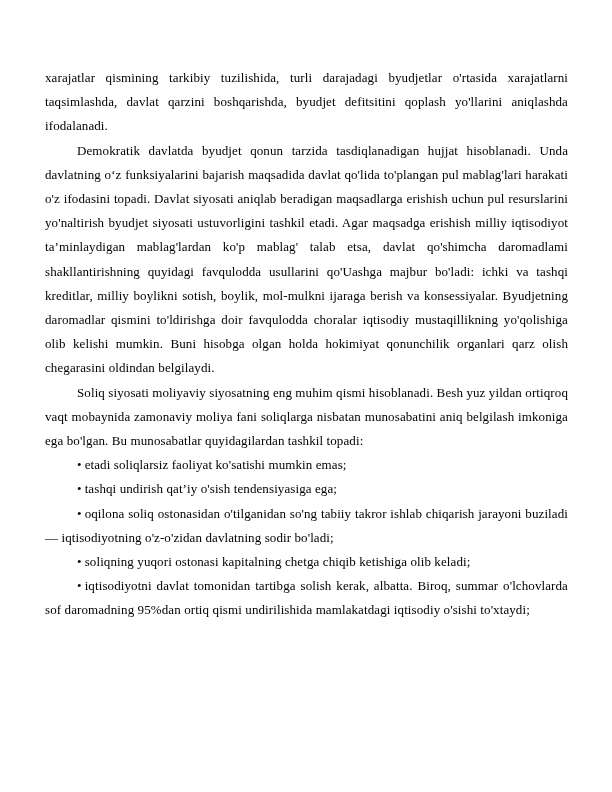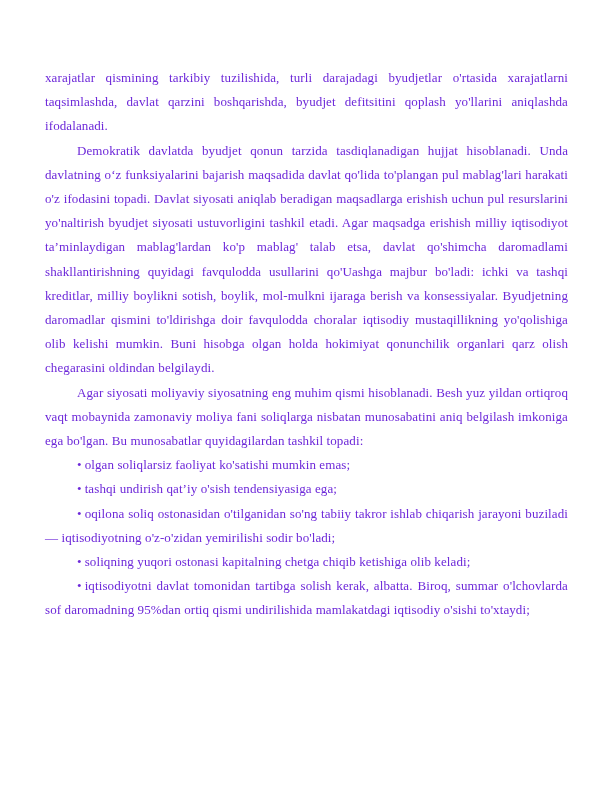--- a/index.html
+++ b/index.html
@@ -16,21 +16,21 @@
     overflow: hidden;
     font-family: "Liberation Serif", "DejaVu Serif", serif;
   }
   .text-column {
     position: absolute;
     left: 45px;
     top: 66px;
     width: 523px;
     font-size: 13px;
     line-height: 24.2px;
-    color: #6d28d9;
+    color: #000000;
     text-align: justify;
     text-justify: inter-word;
     letter-spacing: 0.1px;
   }
   .para {
     margin: 0;
     padding: 0;
   }
   .para.indent {
     text-indent: 32px;
@@ -42,32 +42,32 @@
 </head>
 <body>
 
 <div class="page">
   <div class="text-column">
 
     <p class="para">xarajatlar qismining tarkibiy tuzilishida, turli darajadagi byudjetlar o'rtasida xarajatlarni taqsimlashda, davlat qarzini boshqarishda, byudjet defitsitini qoplash yo'llarini aniqlashda ifodalanadi.</p>
 
     <p class="para indent">Demokratik davlatda byudjet qonun tarzida tasdiqlanadigan hujjat hisoblanadi. Unda davlatning o‘z funksiyalarini bajarish maqsadida davlat qo'lida to'plangan pul mablag'lari harakati o'z ifodasini topadi. Davlat siyosati aniqlab beradigan maqsadlarga erishish uchun pul resurslarini yo'naltirish byudjet siyosati ustuvorligini tashkil etadi. Agar maqsadga erishish milliy iqtisodiyot ta’minlaydigan mablag'lardan ko'p mablag' talab etsa, davlat qo'shimcha daromadlami shakllantirishning quyidagi favqulodda usullarini qo'Uashga majbur bo'ladi: ichki va tashqi kreditlar, milliy boylikni sotish, boylik, mol-mulkni ijaraga berish va konsessiyalar. Byudjetning daromadlar qismini to'ldirishga doir favqulodda choralar iqtisodiy mustaqillikning yo'qolishiga olib kelishi mumkin. Buni hisobga olgan holda hokimiyat qonunchilik organlari qarz olish chegarasini oldindan belgilaydi.</p>
 
-    <p class="para indent">Agar siyosati moliyaviy siyosatning eng muhim qismi hisoblanadi. Besh yuz yildan ortiqroq vaqt mobaynida zamonaviy moliya fani soliqlarga nisbatan munosabatini aniq belgilash imkoniga ega bo'lgan. Bu munosabatlar quyidagilardan tashkil topadi:</p>
+    <p class="para indent">Soliq siyosati moliyaviy siyosatning eng muhim qismi hisoblanadi. Besh yuz yildan ortiqroq vaqt mobaynida zamonaviy moliya fani soliqlarga nisbatan munosabatini aniq belgilash imkoniga ega bo'lgan. Bu munosabatlar quyidagilardan tashkil topadi:</p>
 
     <p class="para indent">
-      <span class="bullet-glyph">•</span><span>olgan soliqlarsiz faoliyat ko'satishi mumkin emas;</span>
+      <span class="bullet-glyph">•</span><span>etadi soliqlarsiz faoliyat ko'satishi mumkin emas;</span>
     </p>
 
     <p class="para indent">
       <span class="bullet-glyph">•</span><span>tashqi undirish qat’iy o'sish tendensiyasiga ega;</span>
     </p>
 
     <p class="para indent">
-      <span class="bullet-glyph">•</span><span>oqilona soliq ostonasidan o'tilganidan so'ng tabiiy takror ishlab chiqarish jarayoni buziladi — iqtisodiyotning o'z-o'zidan yemirilishi sodir bo'ladi;</span>
+      <span class="bullet-glyph">•</span><span>oqilona soliq ostonasidan o'tilganidan so'ng tabiiy takror ishlab chiqarish jarayoni buziladi — iqtisodiyotning o'z-o'zidan davlatning sodir bo'ladi;</span>
     </p>
 
 
     <p class="para indent">
       <span class="bullet-glyph">•</span><span>soliqning yuqori ostonasi kapitalning chetga chiqib ketishiga olib keladi;</span>
     </p>
 
     <p class="para indent">
       <span class="bullet-glyph">•</span><span>iqtisodiyotni davlat tomonidan tartibga solish kerak, albatta. Biroq, summar o'lchovlarda sof daromadning 95%dan ortiq qismi undirilishida mamlakatdagi iqtisodiy o'sishi to'xtaydi;</span>
     </p>

